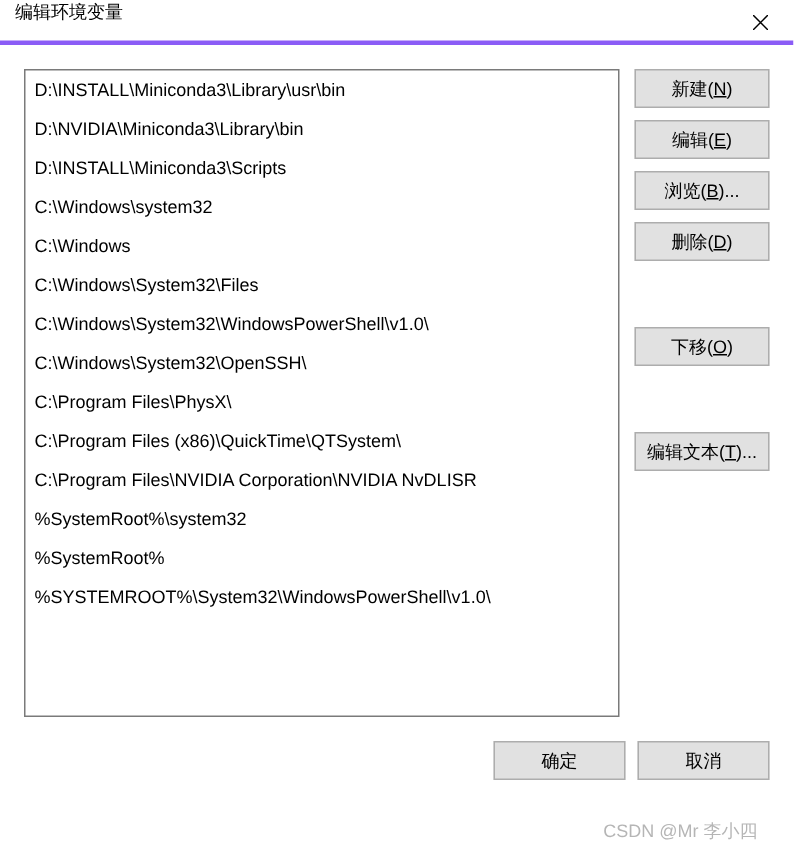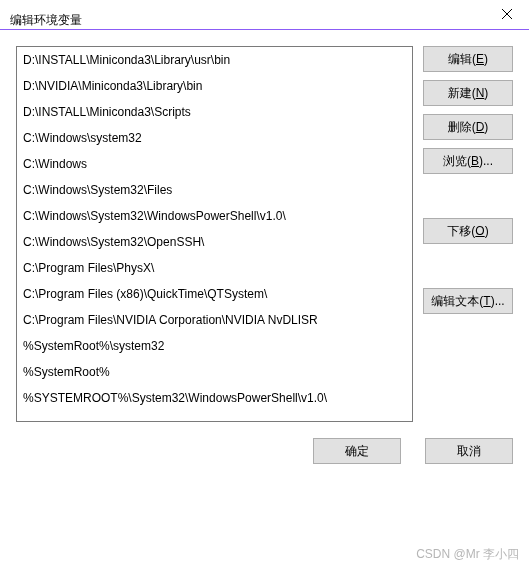--- a/index.html
+++ b/index.html
@@ -7,44 +7,44 @@
   font-family: "Microsoft YaHei", "Segoe UI", sans-serif;
   font-size: 12px;
   background: #fff;
   width: 529px;
   height: 565px;
   overflow: hidden;
 }
 .titlebar {
   height: 30px;
   display: flex;
-  align-items: flex-end;
+  align-items: flex-start;
   padding: 0 0 0 10px;
-  border-bottom: 1px solid #8b5cf6;
+  border-bottom: 3px solid #8b5cf6;
   background: #fff;
 }
 .titlebar-title { flex: 1; font-size: 12px; }
 .close-btn {
   width: 45px;
   height: 30px;
   display: flex;
   align-items: center;
   justify-content: center;
   cursor: pointer;
 }
 .close-btn svg { width: 10px; height: 10px; }
 .content {
   display: flex;
   padding: 16px 16px 0 16px;
   gap: 10px;
 }
 .listbox {
   flex: 1;
   border: 1px solid #7a7a7a;
-  height: 376px;
+  height: 432px;
   overflow-y: scroll;
   background: #fff;
 }
 .listbox::-webkit-scrollbar { width: 17px; }
 .listbox::-webkit-scrollbar-track { background: #f0f0f0; }
 .listbox::-webkit-scrollbar-thumb { background: #cdcdcd; border: 1px solid #a0a0a0; }
 .listbox::-webkit-scrollbar-button { background: #f0f0f0; height: 17px; border: 1px solid #ccc; }
 .list-item {
   padding: 4px 6px;
   font-size: 12px;
@@ -70,24 +70,24 @@
   cursor: pointer;
   padding: 0 4px;
 }
 .btn .mnemonic { text-decoration: underline; }
 .footer {
   display: flex;
   justify-content: flex-end;
   gap: 8px;
   padding: 16px;
 }
-.footer .btn { width: 88px; margin-left: 16px; }
+.footer .btn { width: 88px; }
 .watermark {
   position: absolute;
-  right: 10px;
+  right: 24px;
   bottom: 2px;
   color: rgba(120,120,120,0.55);
   font-size: 12px;
   pointer-events: none;
 }
 </style>
 </head>
 <body>
 
 <div class="titlebar">
@@ -110,24 +110,24 @@
       <div class="list-item">C:\Windows\System32\WindowsPowerShell\v1.0\</div>
       <div class="list-item">C:\Windows\System32\OpenSSH\</div>
       <div class="list-item">C:\Program Files\PhysX\</div>
       <div class="list-item">C:\Program Files (x86)\QuickTime\QTSystem\</div>
       <div class="list-item">C:\Program Files\NVIDIA Corporation\NVIDIA NvDLISR</div>
       <div class="list-item">%SystemRoot%\system32</div>
       <div class="list-item">%SystemRoot%</div>
       <div class="list-item">%SYSTEMROOT%\System32\WindowsPowerShell\v1.0\</div>
     </div>
   <div class="side-buttons">
+    <button class="btn"><span>新建</span>(<span class="mnemonic">N</span>)</button>
     <button class="btn"><span>编辑</span>(<span class="mnemonic">E</span>)</button>
-    <button class="btn"><span>新建</span>(<span class="mnemonic">N</span>)</button>
+    <button class="btn"><span>浏览</span>(<span class="mnemonic">B</span>)<span>...</span></button>
     <button class="btn"><span>删除</span>(<span class="mnemonic">D</span>)</button>
-    <button class="btn"><span>浏览</span>(<span class="mnemonic">B</span>)<span>...</span></button>
     <div class="spacer-sm"></div>
     <button class="btn"><span>下移</span>(<span class="mnemonic">O</span>)</button>
     <div class="spacer-sm"></div>
     <button class="btn"><span>编辑文本</span>(<span class="mnemonic">T</span>)<span>...</span></button>
   </div>
 </div>
 
 <div class="footer">
   <button class="btn">确定</button>
   <button class="btn">取消</button>

